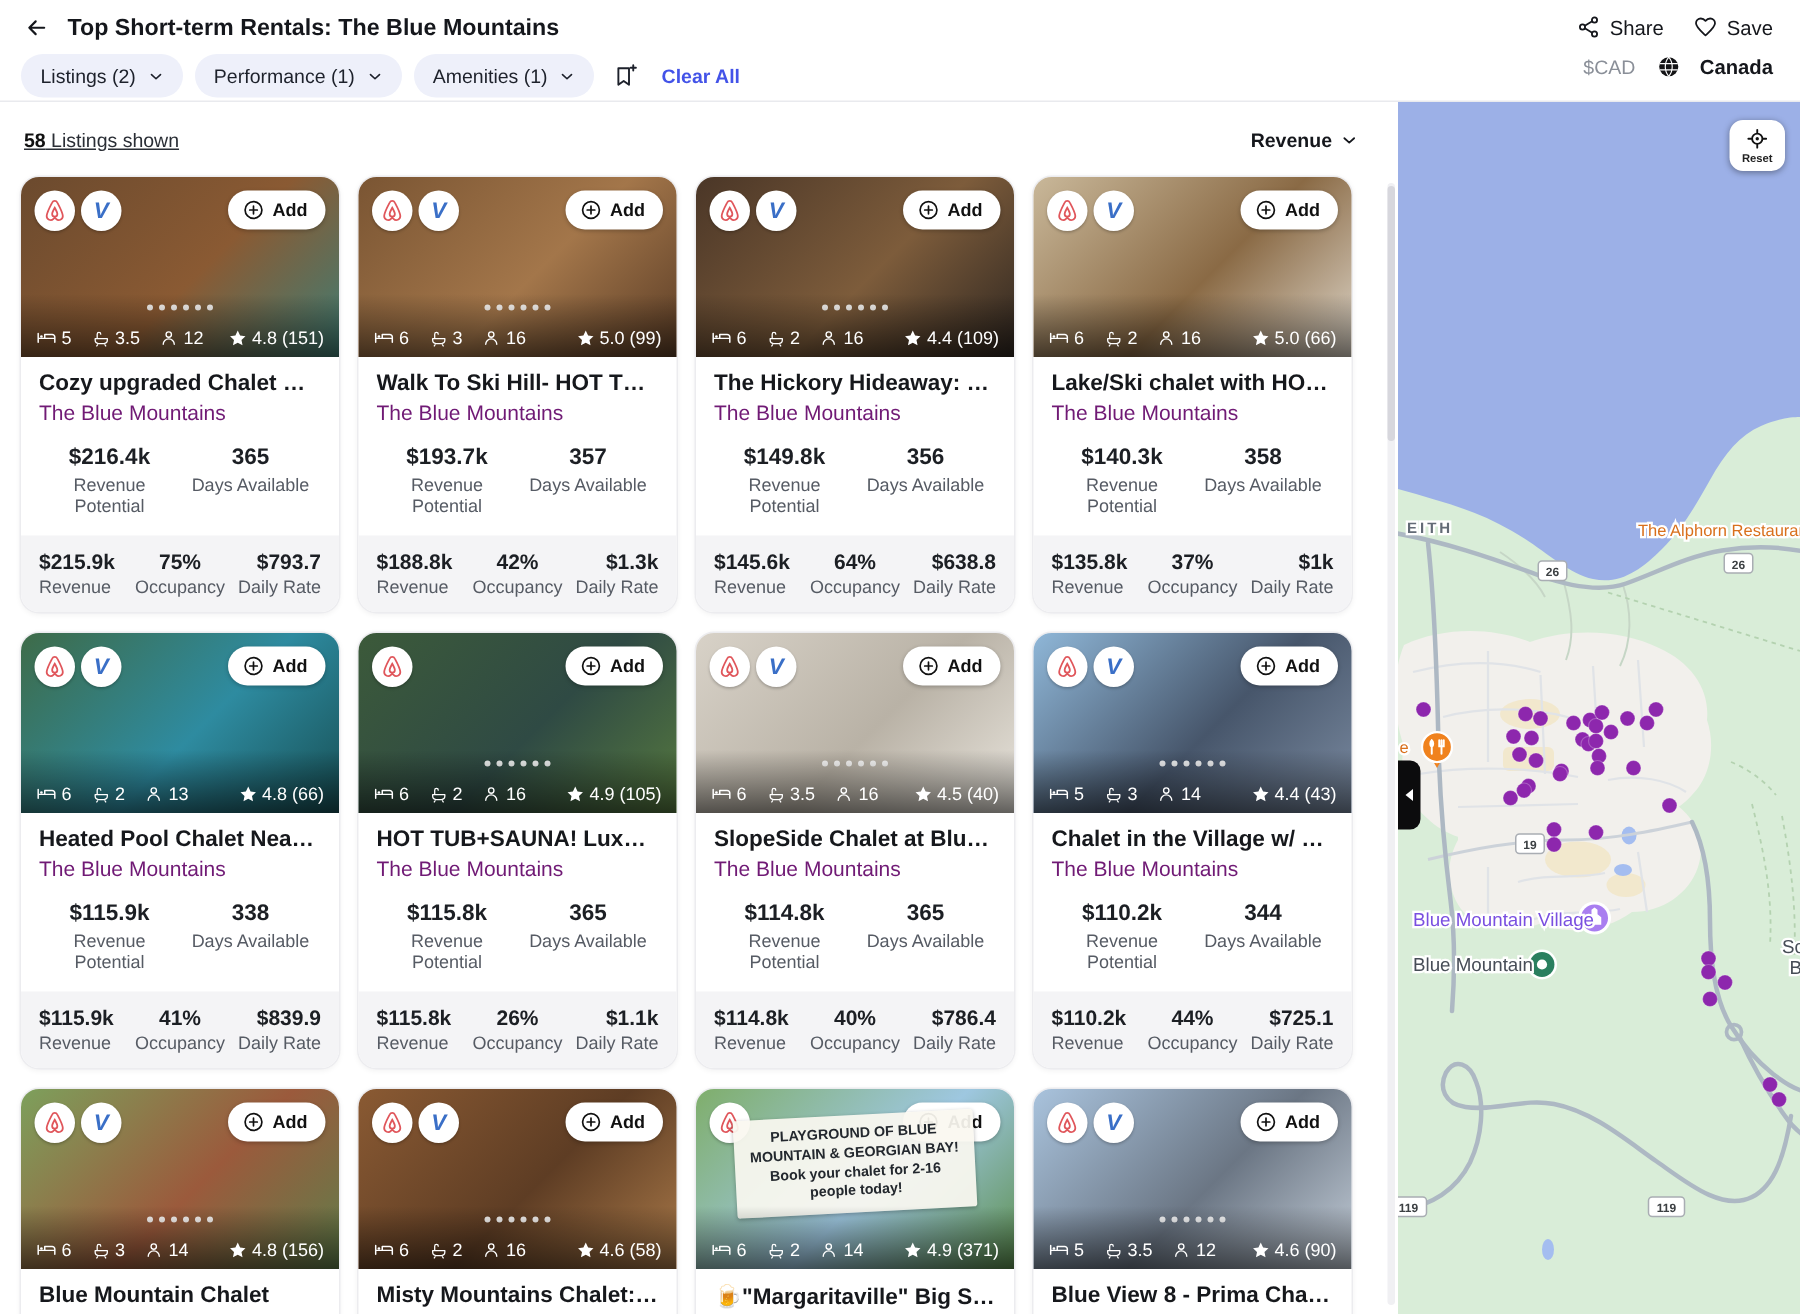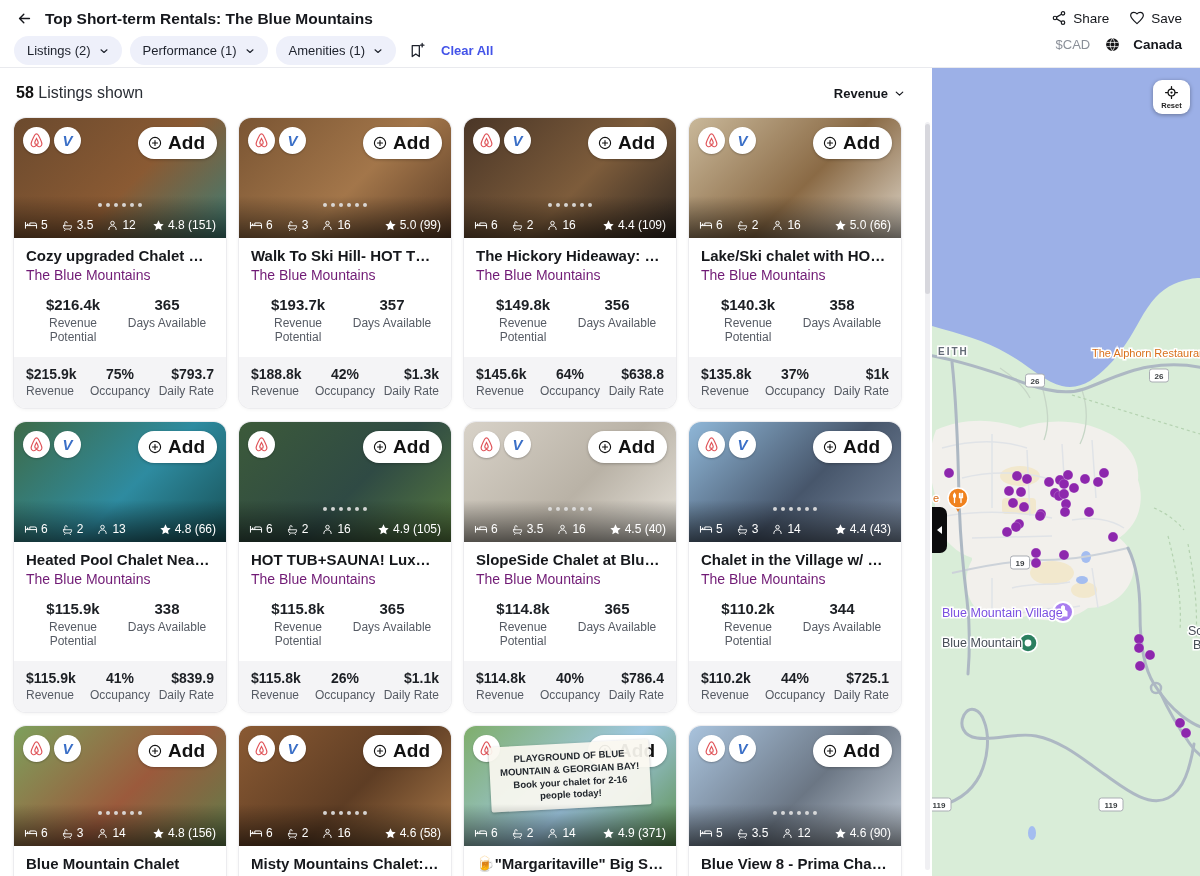--- a/index.html
+++ b/index.html
@@ -20,35 +20,35 @@
   .topbar-right { display:flex; flex-direction:column; align-items:flex-end; gap:10px; padding-top:2px; }
   .tr-row { display:flex; align-items:center; gap:20px; }
   .tr-btn { background:none; border:none; cursor:pointer; display:flex; align-items:center; gap:6px; font-family:inherit; font-size:13.5px; font-weight:500; color:#15171c; }
   .currency-label { font-size:13px; color:#8a8f98; }
   .country-btn { gap:12px; font-weight:600; }
 
   
   .content { flex:1; display:flex; min-height:0; }
   .listings-panel { width:932px; position:relative; background:#fff; }
   .listings-header { height:50px; display:flex; align-items:center; justify-content:space-between; padding:0 26px 0 16px; }
-  .count-text { font-size:16px; color:#2a2e35; }
+  .count-text { font-size:13px; color:#2a2e35;text-decoration:underline; }
   .count-text b { font-weight:700; color:#111; }
   .sort-btn { background:none; border:none; cursor:pointer; display:flex; align-items:center; gap:5px; font-family:inherit; font-size:13px; font-weight:600; color:#15171c; }
   .scroll-strip { position:absolute; right:2px; top:54px; bottom:6px; width:5px; background:#f0f0f3; border-radius:3px; }
   .scroll-thumb { position:absolute; top:2px; left:0; width:5px; height:170px; background:#d7d7dd; border-radius:3px; }
 
   .cards { display:grid; grid-template-columns:repeat(4,212px); gap:14px 13px; padding:0 14px 10px 14px; }
 
   
   .card { width:212px; border-radius:12px; background:#fff; box-shadow:0 0 0 1px #ececef, 0 1px 4px rgba(20,20,30,.07); cursor:pointer; }
   .card-img { position:relative; height:120px; border-radius:12px 12px 0 0; overflow:hidden; }
   .badges { position:absolute; top:9px; left:9px; display:flex; gap:4px; }
   .badge { width:27px; height:27px; border-radius:50%; background:#fff; box-shadow:0 1px 2px rgba(0,0,0,.25); display:flex; align-items:center; justify-content:center; }
   .vrbo-v { font-size:15px; font-weight:800; color:#3a6fc7; font-style:italic; line-height:1; }
-  .add-btn { position:absolute; top:9px; right:9px; display:flex; align-items:center; gap:5px; background:#fff; border:none; border-radius:999px; padding:5px 12px 5px 9px; font-family:inherit; font-size:19px; font-weight:700; color:#111; cursor:pointer; box-shadow:0 1px 3px rgba(0,0,0,.25); }
+  .add-btn { position:absolute; top:9px; right:9px; display:flex; align-items:center; gap:5px; background:#fff; border:none; border-radius:999px; padding:5px 12px 5px 9px; font-family:inherit; font-size:12px; font-weight:700; color:#111; cursor:pointer; box-shadow:0 1px 3px rgba(0,0,0,.25); }
   .carousel-dots { position:absolute; left:0; right:0; bottom:31px; display:flex; justify-content:center; gap:4px; }
   .carousel-dots i { width:4px; height:4px; border-radius:50%; background:rgba(255,255,255,.92); }
   .img-banner { position:absolute; left:50%; top:42%; transform:translate(-50%,-50%) rotate(-3deg); width:160px; background:rgba(250,248,240,.93); color:#23282e; font-size:9.5px; font-weight:700; text-align:center; line-height:1.35; padding:7px 8px; border-radius:2px; box-shadow:0 1px 3px rgba(0,0,0,.3); }
   .img-stats { position:absolute; left:0; right:0; bottom:0; height:42px; display:flex; align-items:flex-end; padding:0 10px 6px 10px; background:linear-gradient(to top, rgba(0,0,0,.58), rgba(0,0,0,0)); color:#fff; font-size:12px; }
   .img-stats .grp { display:flex; align-items:flex-end; gap:3px; margin-right:13px; }
   .img-stats .grp svg { display:block; }
   .img-stats .rating { margin-left:auto; margin-right:0; font-weight:500; }
   .card-body { padding:9px 12px 0 12px; }
   .card-title { font-size:15px; font-weight:700; color:#16181c; white-space:nowrap; overflow:hidden; text-overflow:ellipsis; }
   .card-loc { font-size:14px; color:#701a75; margin-top:3px; }

